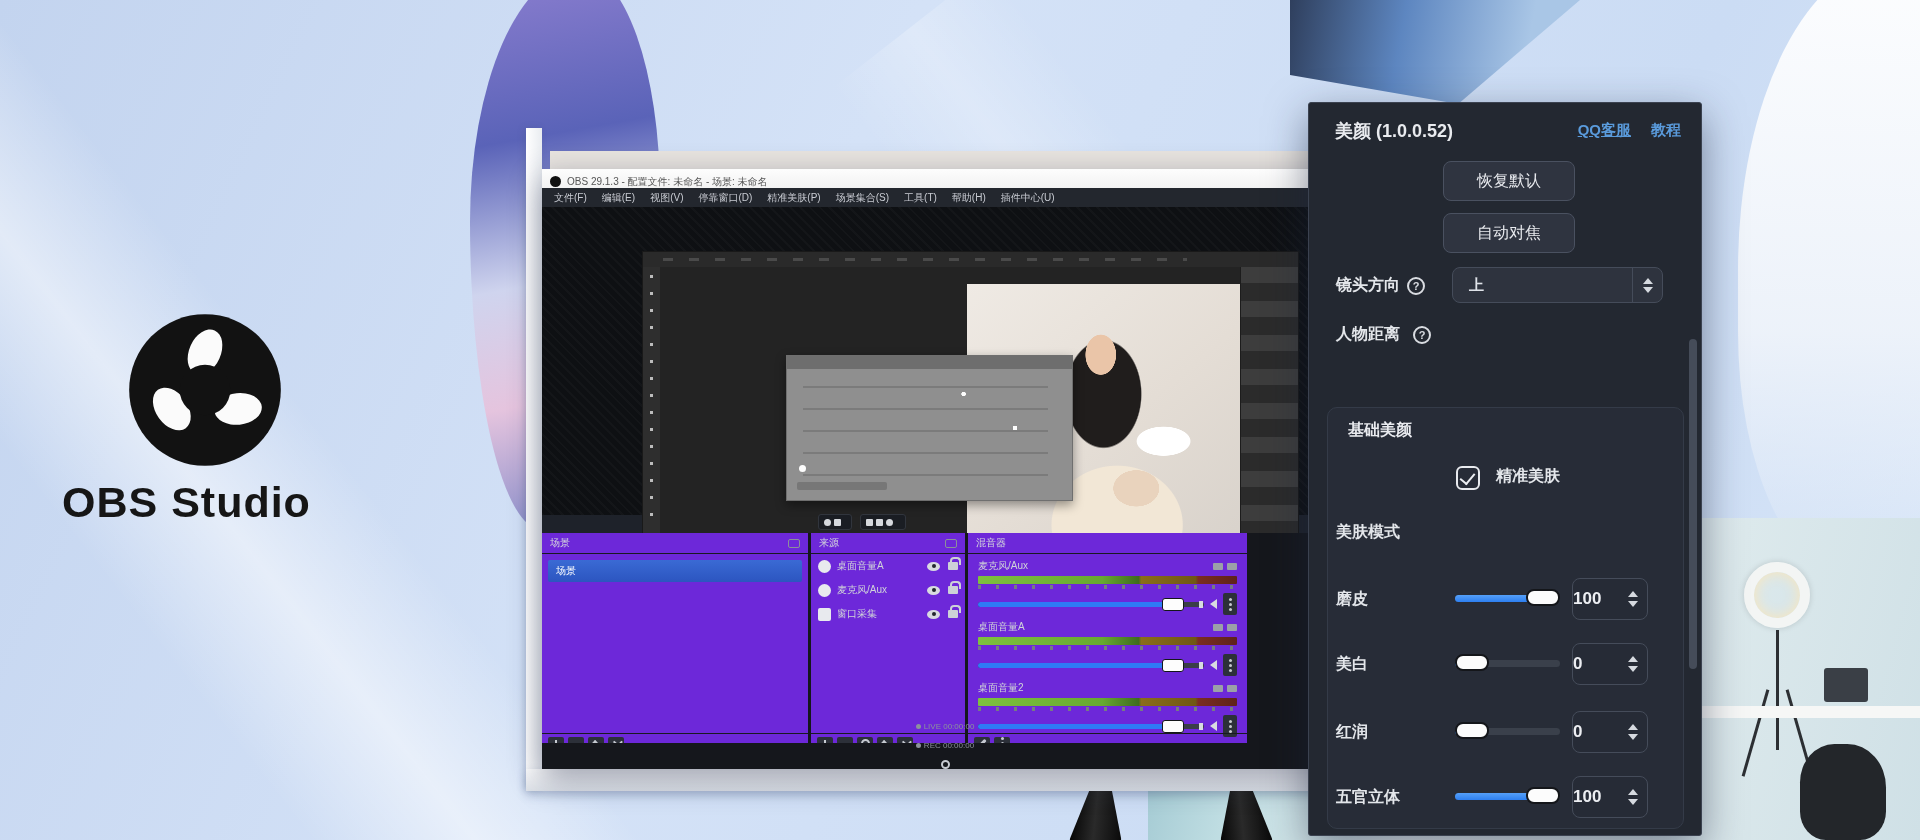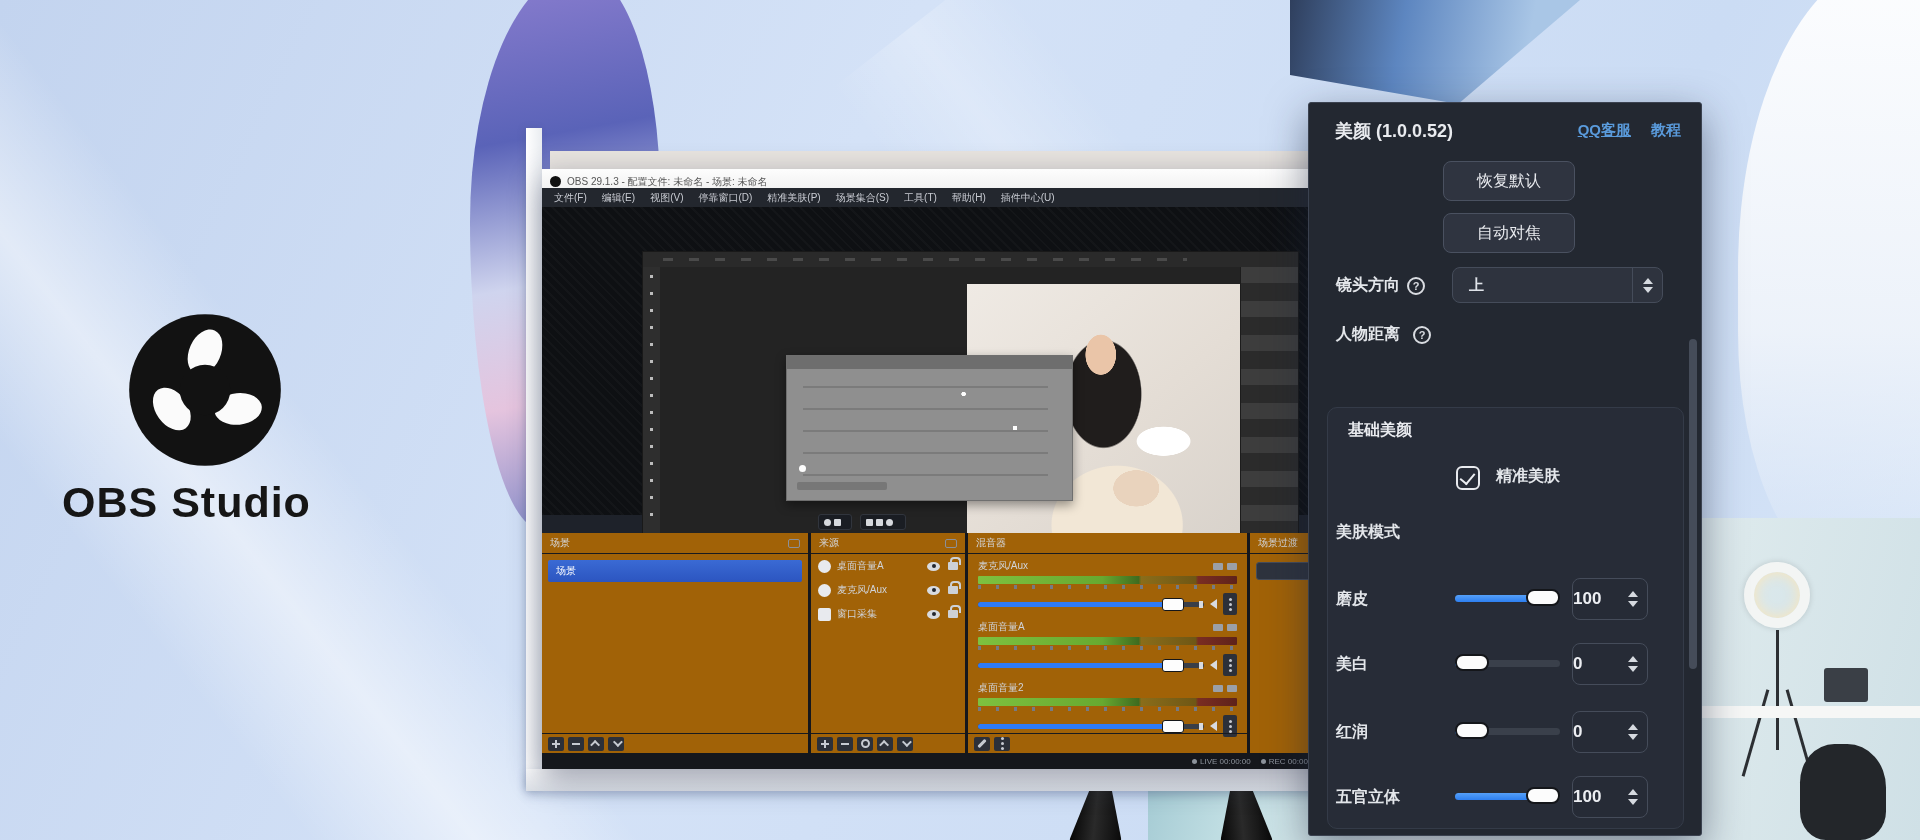--- a/index.html
+++ b/index.html
@@ -95,21 +95,21 @@
   .ps-dialog .dlg-head { position:absolute; left:0; top:0; width:100%; height:13px; background:#6e6e6e; }
   .ps-dialog .dlg-foot { position:absolute; left:10px; bottom:10px; width:90px; height:8px; background:#777; border-radius:2px; }
   .ps-dialog .dlg-dot { position:absolute; left:12px; bottom:28px; width:7px; height:7px; border-radius:50%; background:#fdfdfd; }
 
   .mini-btn { position:absolute; top:345px; height:16px; background:#1a1d23; border:1px solid #31353d; border-radius:3px; display:flex; align-items:center; gap:3px; padding:0 5px; }
   .mini-glyph { width:7px; height:7px; border-radius:50%; background:#d6d9de; }
   .mini-glyph.sq { border-radius:1px; }
 
   
   .docks { position:absolute; left:0; top:364px; width:100%; height:220px; background:#15171c; display:flex; gap:3px; }
-  .dock { background:#a16207; position:relative; height:100%; }
+  .dock { background:#6d28d9; position:relative; height:100%; }
   .dock-head { height:21px; display:flex; align-items:center; justify-content:space-between; padding:0 8px; border-bottom:1px solid #181a1f; }
   .dock-title { font-size:10px; color:#d4d7dc; }
   .dock-opt { width:12px; height:9px; border:1px solid #8b9099; border-radius:2px; }
   .dock-toolbar { position:absolute; left:0; bottom:0; width:100%; height:20px; border-top:1px solid #181a1f; display:flex; align-items:center; gap:4px; padding:0 6px; }
   .tb-btn { width:16px; height:14px; background:#2c3039; border-radius:2px; display:flex; align-items:center; justify-content:center; }
 
   .scene-item { margin:6px 6px 0 6px; height:22px; background:linear-gradient(#3a6ad4,#2c55c0); border-radius:2px; display:flex; align-items:center; padding:0 8px; }
   .scene-item span { font-size:10px; color:#fff; }
 
   .src-row { height:24px; display:flex; align-items:center; padding:0 7px; gap:6px; }
@@ -144,21 +144,21 @@
   .mix-mini span { display:block; width:10px; height:7px; background:#9ba0a8; border-radius:1px; }
   .meter { margin-top:3px; height:8px; border-radius:1px;
     background:linear-gradient(90deg,#7ec13f 0%,#67a930 48%,#3f6b1f 62%,#8a6d1a 63%,#6f5715 84%,#7a2d22 85%,#5e221a 100%); }
   .ticks { margin-top:1px; height:4px; background-image:repeating-linear-gradient(90deg,#767b84 0 3px,transparent 3px 18px); }
   .vol-row { display:flex; align-items:center; gap:6px; margin-top:4px; }
   .vol-track { position:relative; height:5px; border-radius:3px; background:#3a3f48; flex:1; }
   .vol-fill { position:absolute; left:0; top:0; height:5px; border-radius:3px; background:#2f7bf5; }
   .vol-handle { position:absolute; top:-4px; width:22px; height:13px; background:#fdfdfd; border-radius:3px; border:1px solid #14161a; }
   .kebab-btn { width:14px; height:22px; background:#2c3039; border-radius:2px; display:flex; align-items:center; justify-content:center; flex:none; }
 
-  .statusbar { position:absolute; left:0; bottom:0; width:100%; height:16px; background:#15171c; display:flex; align-items:center; justify-content:flex-end; gap:10px; padding:0 10px; }
+  .statusbar { position:absolute; left:0; bottom:0; width:100%; height:26px; background:#15171c; display:flex; align-items:center; justify-content:flex-end; gap:10px; padding:0 10px;flex-direction:column; }
   .status-txt { font-size:8px; color:#8c929b; display:flex; align-items:center; gap:3px; }
   .sdot { width:5px; height:5px; border-radius:50%; background:#8c929b; }
 
   
   .panel { left:1308px; top:102px; width:394px; height:734px; background:#232831; border:1px solid #3b4250; border-radius:3px;
     box-shadow:0 14px 40px rgba(25,35,60,.5); z-index:50; }
   .panel-title { position:absolute; left:26px; top:16px; font-size:18px; font-weight:700; color:#e9ebef; }
   .panel-links { position:absolute; right:20px; top:18px; display:flex; gap:20px; }
   .plink { font-size:15px; font-weight:700; color:#5a9bdc; }
   .plink.u { text-decoration:underline; }
@@ -416,26 +416,20 @@
       <div class="dock-toolbar">
         <div class="tb-btn">
             <div class="i-pencil"></div>
           </div>
         <div class="tb-btn">
             <div class="i-kebab"></div>
           </div>
       </div>
     </div>
 
-    <div class="dock" style="flex:1;overflow:hidden;">
-      <div class="dock-head">
-        <span class="dock-title">场景过渡</span>
-      </div>
-      <div style="margin:8px 6px;height:18px;background:#2e333e;border:1px solid #454c5a;border-radius:3px;"></div>
-    </div>
   </div>
 
   <div class="statusbar">
     <span class="status-txt">
         <span class="sdot"></span>
         <span>LIVE 00:00:00</span>
       </span>
     <span class="status-txt">
         <span class="sdot"></span>
         <span>REC 00:00:00</span>

